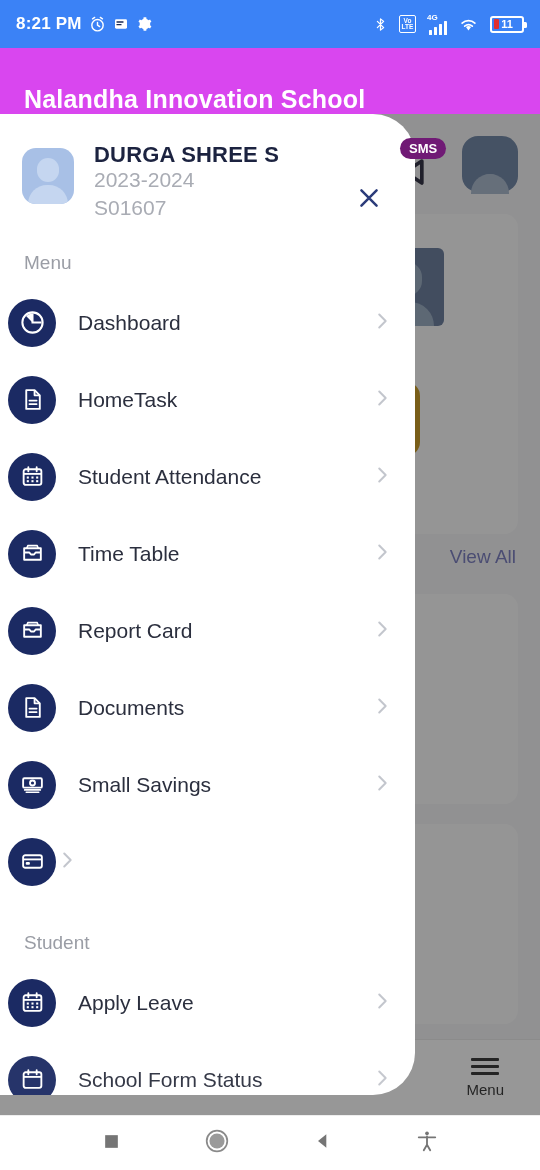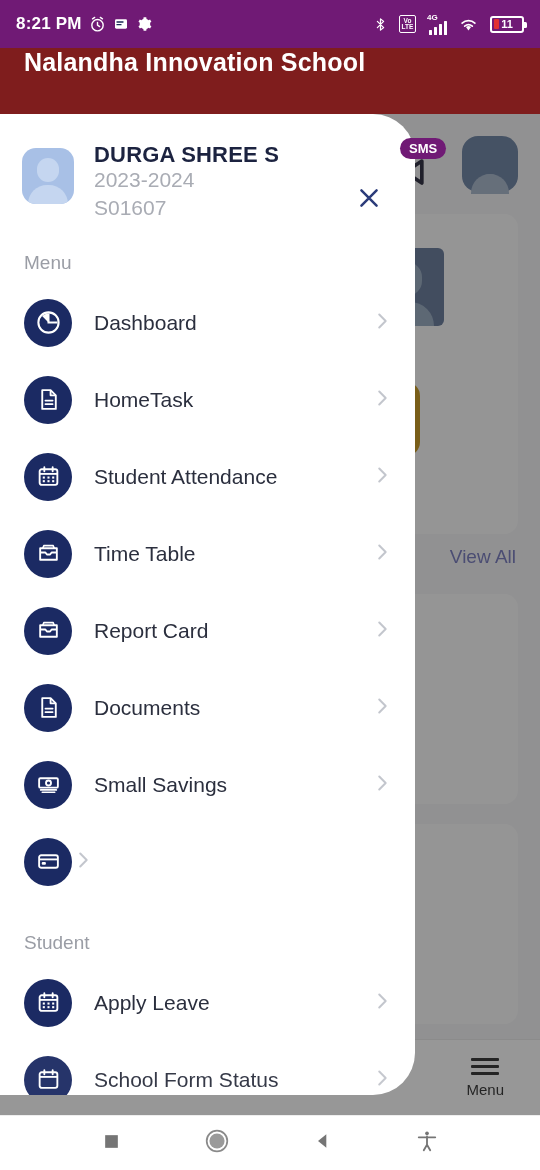--- a/index.html
+++ b/index.html
@@ -11,21 +11,21 @@
     overflow:hidden;
   }
 
   
   #app-bg {
     position:absolute; left:0; top:0; width:540px; height:1115px;
     background:#f0f0f3;
   }
   .statusbar {
     position:absolute; left:0; top:0; width:540px; height:48px;
-    background:#701a75;
+    background:#3b82f6;
     display:flex; align-items:center; justify-content:space-between;
     padding:0 16px;
   }
   .sb-left { display:flex; align-items:center; gap:7px; }
   .sb-time { color:#fff; font-size:17px; font-weight:bold; letter-spacing:.2px; }
   .sb-ic { color:#fff; display:flex; align-items:center; }
   .sb-right { display:flex; align-items:center; gap:11px; }
   .volte {
     border:1.6px solid #fff; border-radius:2px; color:#fff;
     font-size:6.5px; line-height:6.5px; font-weight:bold;
@@ -44,21 +44,21 @@
   }
   .batt-fill { height:100%; background:#e03030; border-radius:1px; }
   .batt-txt {
     position:absolute; left:0; top:0; width:100%; height:100%;
     display:flex; align-items:center; justify-content:center;
     font-size:11px; font-weight:bold; color:#fff;
   }
 
   .appbar {
     position:absolute; left:0; top:48px; width:540px; height:66px;
-    background:#7f1d1d; display:flex; align-items:flex-start; padding:0 24px;
+    background:#d946ef; display:flex; align-items:flex-end; padding:0 24px;
   }
   .appbar-title { color:#fff; font-size:25px; font-weight:bold; letter-spacing:.2px; }
 
   
   .bg-content { position:absolute; left:0; top:114px; width:540px; height:1001px; background:#f2f2f4; }
   .bg-toprow {
     position:absolute; right:0; top:10px; width:220px; height:80px;
     display:flex; align-items:center; justify-content:flex-end; gap:18px; padding-right:22px;
   }
   .megaphone { position:relative; width:48px; height:44px; }
@@ -141,21 +141,21 @@
   .user-id { font-size:21px; color:#a9acb4; margin-top:4px; }
   .close-btn {
     width:40px; height:40px; display:flex; align-items:center; justify-content:center;
     margin-top:36px; margin-right:6px; cursor:pointer; flex:none;
   }
 
   .section-label {
     font-size:19px; color:#9a9da5; padding:0 0 0 24px; margin-top:32px; margin-bottom:10px;
   }
   .menu-row {
-    display:flex; align-items:center; height:77px; padding:0 22px 0 24px; cursor:pointer;
+    display:flex; align-items:center; height:77px; padding:0 22px 0 8px; cursor:pointer;
   }
   .menu-icon {
     width:48px; height:48px; border-radius:50%; background:#1b2a63;
     display:flex; align-items:center; justify-content:center; flex:none;
   }
   .menu-label { flex:1; margin-left:22px; font-size:21px; color:#2b2f3e; }
   .chev { flex:none; }
   .menu-row.partial { opacity:.95; }
 </style>
 </head>

